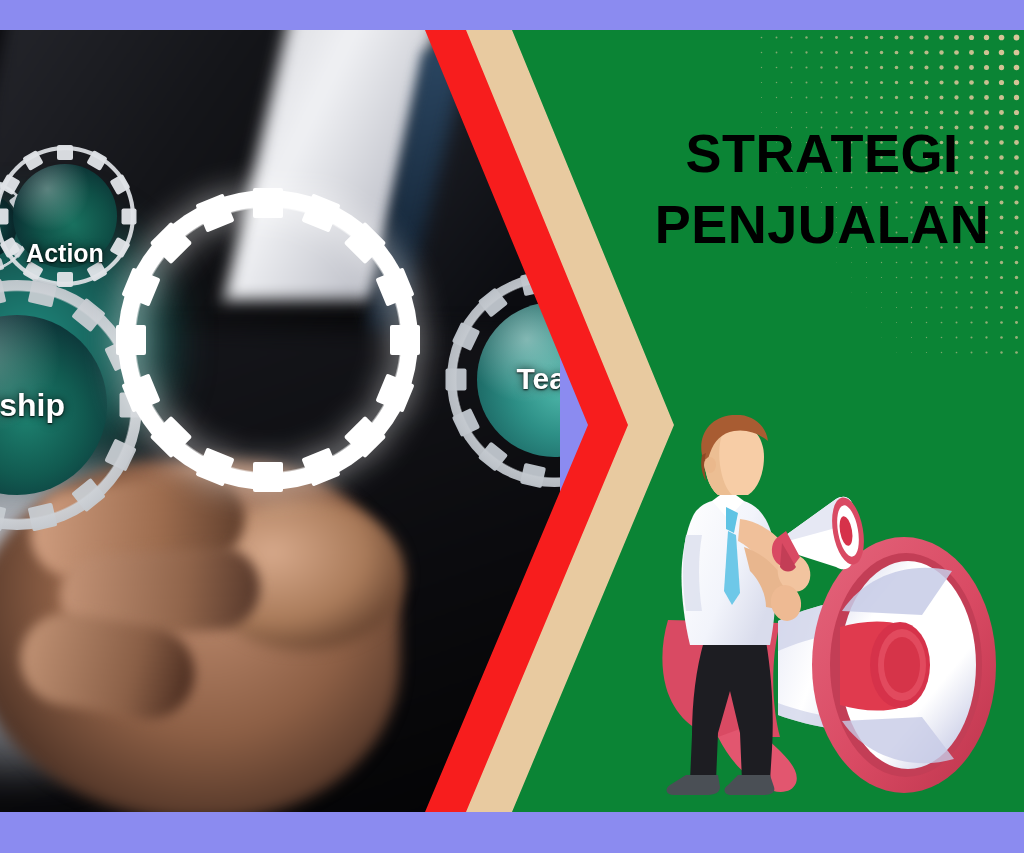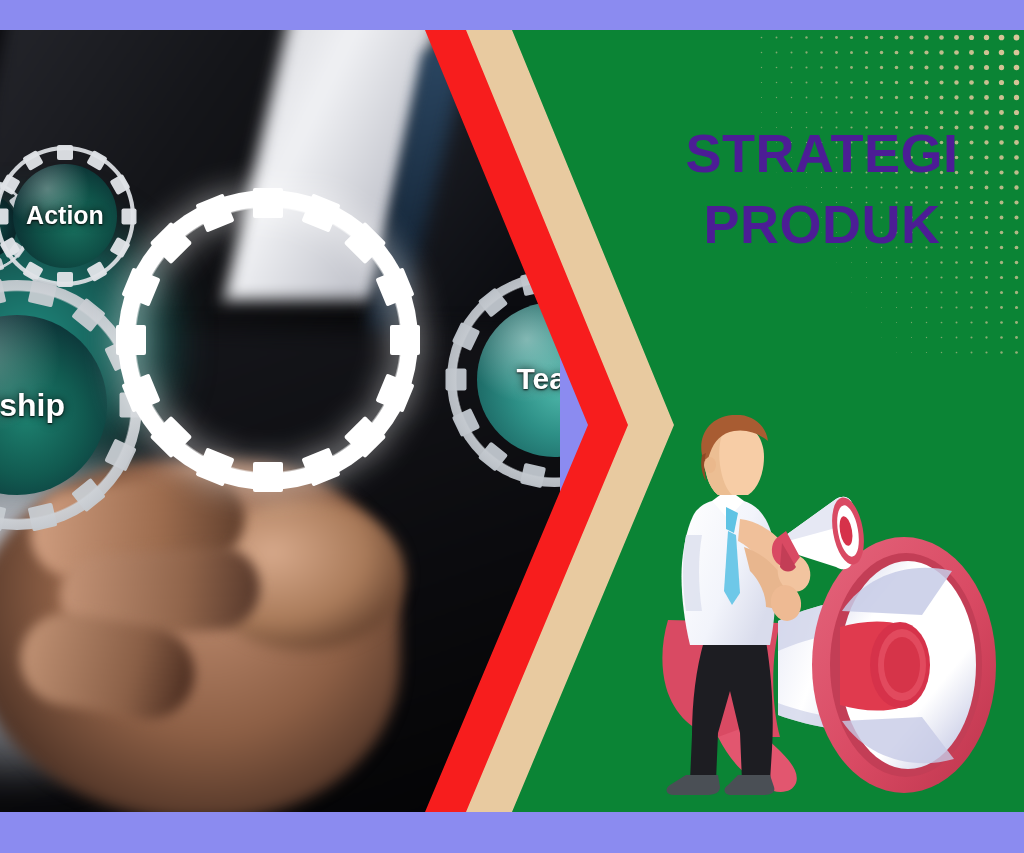--- a/index.html
+++ b/index.html
@@ -181,20 +181,21 @@
     left:-5px; top:116px; width:140px; height:140px;
   }
   #gear-action .ring {
     background:radial-gradient(circle at 50% 50%, rgba(255,255,255,0) 0%, rgba(255,255,255,0) 66%, rgba(225,228,232,.92) 67%, rgba(190,196,203,.9) 100%);
   }
   #gear-action .ball {
     left:13%; top:13%; width:74%; height:74%;
     background:
       radial-gradient(circle at 33% 24%, rgba(255,255,255,.32) 0%, rgba(255,255,255,0) 40%),
       radial-gradient(circle at 58% 58%, #19715f 0%, #0f5047 42%, #0b2f32 75%, #071b1e 100%);
+    align-items: flex-end;
   }
   #gear-action .glabel { font-size:25px; }
 
   
   #gear-leadership {
     left:-108px; top:250px; width:250px; height:250px;
   }
   #gear-leadership .ring {
     background:radial-gradient(circle at 50% 50%, rgba(255,255,255,0) 0%, rgba(255,255,255,0) 64%, rgba(205,209,214,.95) 65%, rgba(160,166,174,.93) 100%);
   }
@@ -264,21 +265,21 @@
     z-index:23;
     pointer-events:none;
   }
 
   
   #headline {
     position:absolute; left:620px; top:88px;
     width:404px;
     z-index:30;
     text-align:center;
-    color:#4c1d95;
+    color:#000000;
     font-weight:800;
     font-size:54px;
     line-height:1.32;
     letter-spacing:.5px;
     font-family:"Liberation Sans", sans-serif;
   }
   #headline .line { display:block; white-space:nowrap; }
 
   
   #illustration {
@@ -729,21 +730,21 @@
         <circle cx="187.5" cy="322.5" r="0.72" fill="#e8caa0" opacity="0.50"></circle>
         <circle cx="202.5" cy="322.5" r="0.84" fill="#e8caa0" opacity="0.52"></circle>
         <circle cx="217.5" cy="322.5" r="0.97" fill="#e8caa0" opacity="0.55"></circle>
         <circle cx="232.5" cy="322.5" r="1.09" fill="#e8caa0" opacity="0.58"></circle>
         <circle cx="247.5" cy="322.5" r="1.21" fill="#e8caa0" opacity="0.60"></circle>
         <circle cx="262.5" cy="322.5" r="1.33" fill="#e8caa0" opacity="0.63"></circle>
       </svg>
 
     <div id="headline">
       <span class="line">STRATEGI</span>
-      <span class="line">PRODUK</span>
+      <span class="line">PENJUALAN</span>
     </div>
 
     <svg id="illustration" viewBox="0 0 340 390">
       <defs>
         <linearGradient id="bellOuter" x1="0" y1="0" x2="1" y2="1">
           <stop offset="0%" stop-color="#e4657c"></stop>
           <stop offset="55%" stop-color="#d94a63"></stop>
           <stop offset="100%" stop-color="#bd344c"></stop>
         </linearGradient>
         <linearGradient id="bellInner" x1="0" y1="0" x2="0.8" y2="1">

